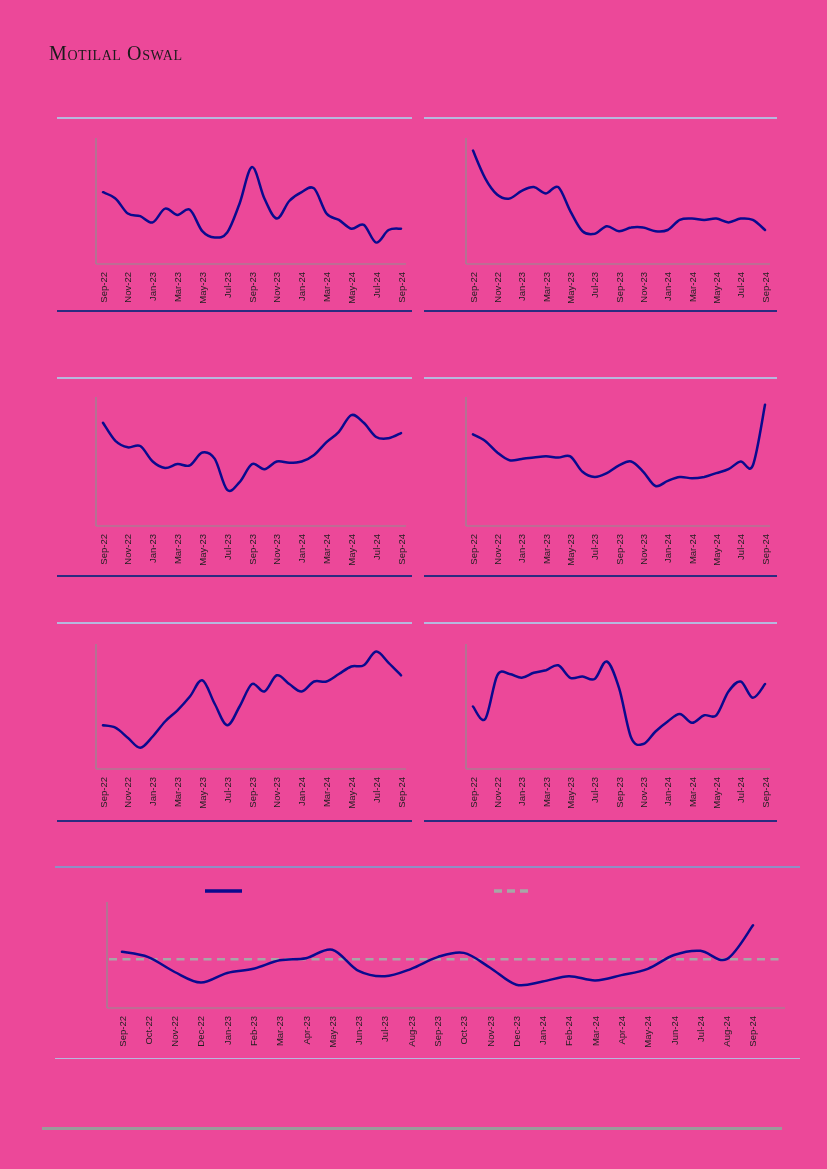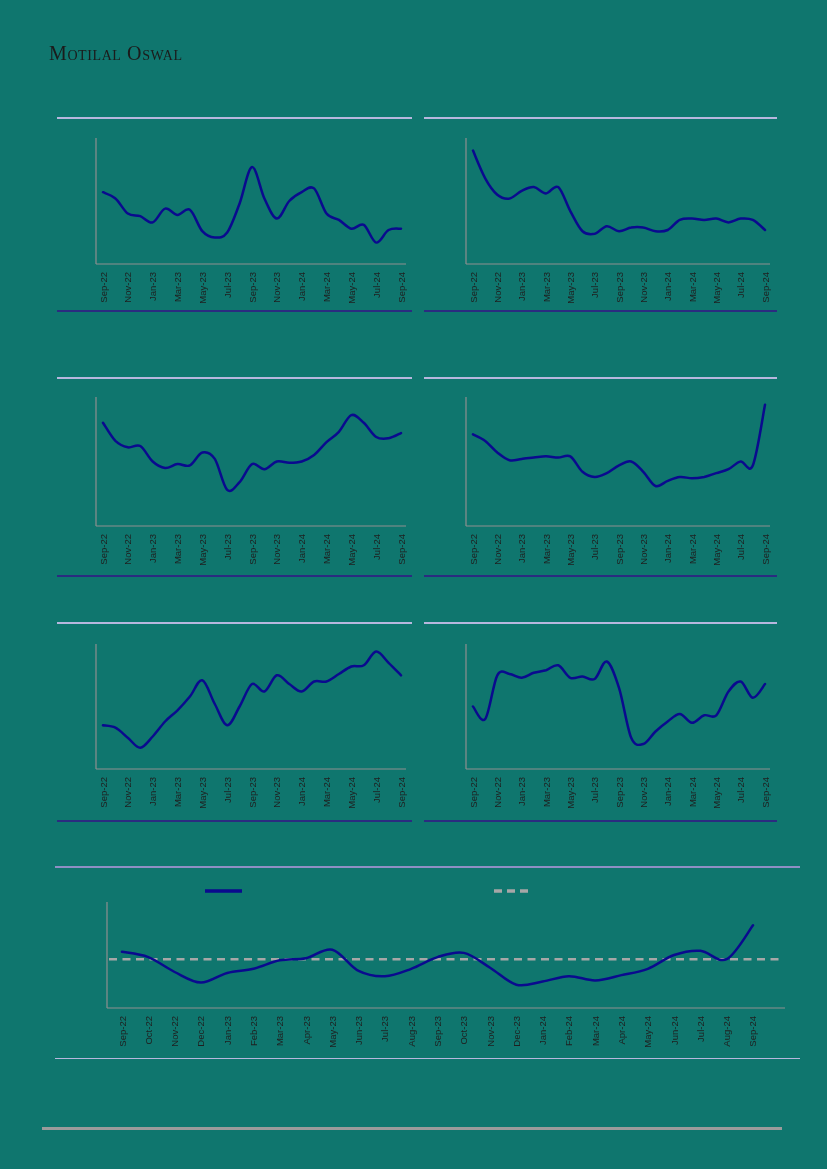--- a/index.html
+++ b/index.html
@@ -1,16 +1,16 @@
 <!DOCTYPE html>
 <html style="--ruleLight: #b7b7de; --ruleDark: #2b2b80; --ruleGray: #9b9b9b;"><head>
 <meta charset="utf-8">
 <style>
   html,body{margin:0;padding:0;background:#ffffff;}
-  #page{position:relative;width:827px;height:1169px;background:#0f766e;overflow:hidden;
+  #page{position:relative;width:827px;height:1169px;background:#ec4899;overflow:hidden;
         font-family:"Liberation Sans",sans-serif;}
   #brand{position:absolute;left:49px;top:42px;font-family:"Liberation Serif",serif;
          font-variant:small-caps;font-size:20px;letter-spacing:0.6px;color:#1b1b1b;}
   .chart-cell{position:absolute;border-top:2px solid var(--ruleLight,#b7b7de);
               border-bottom:2px solid var(--ruleDark,#2b2b80);box-sizing:border-box;}
   #cell0{left:57px;top:117px;width:355px;height:195px;}
   #cell1{left:424px;top:117px;width:353px;height:195px;}
   #cell2{left:57px;top:377px;width:355px;height:200px;}
   #cell3{left:424px;top:377px;width:353px;height:200px;}
   #cell4{left:57px;top:622px;width:355px;height:200px;}

